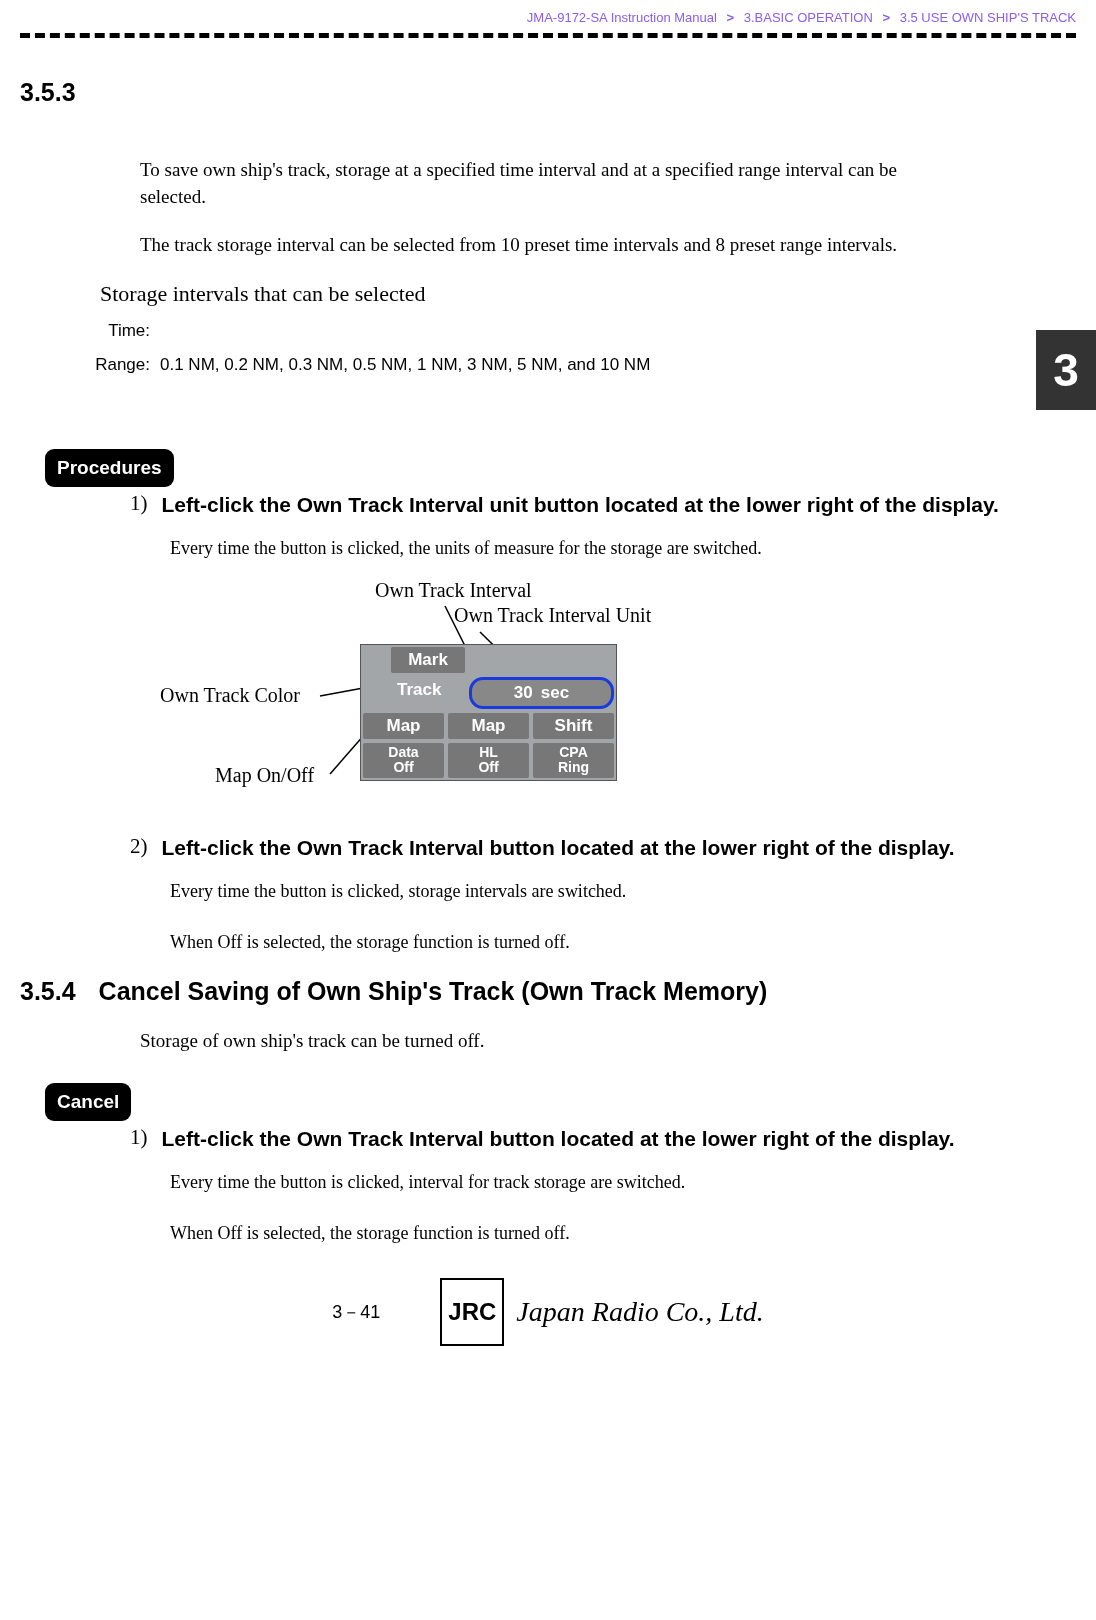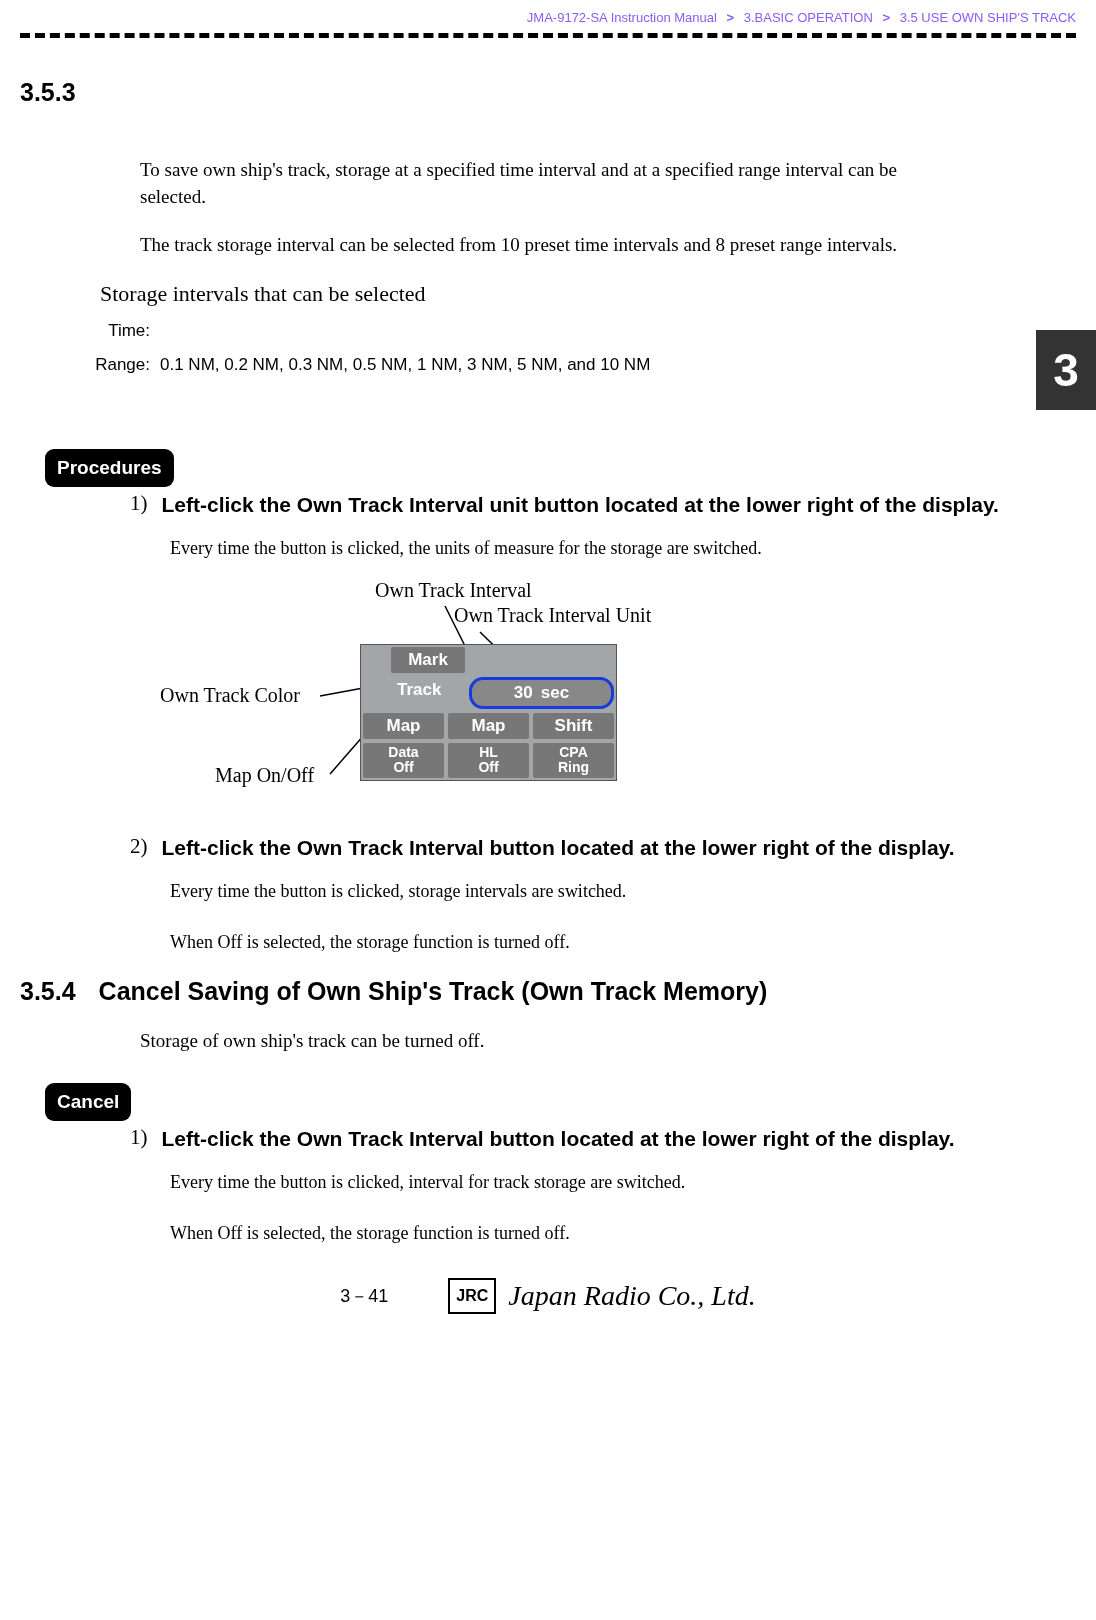--- a/index.html
+++ b/index.html
@@ -178,22 +178,22 @@
     gap: 60px;
   }
   .pagenum {
     font-family: Arial, Helvetica, sans-serif;
     font-size: 18px;
   }
   .jrc-box {
     border: 2px solid #000;
     font-family: Arial, Helvetica, sans-serif;
     font-weight: bold;
-    font-size: 16px;
-    padding: 7px 6px;
+    font-size: 24px;
+    padding: 18px 6px;
   }
   .jrc-script {
     font-family: "Brush Script MT", "Segoe Script", cursive;
     font-size: 28px;
     font-style: italic;
   }
 </style>
 </head>
 <body>
 

